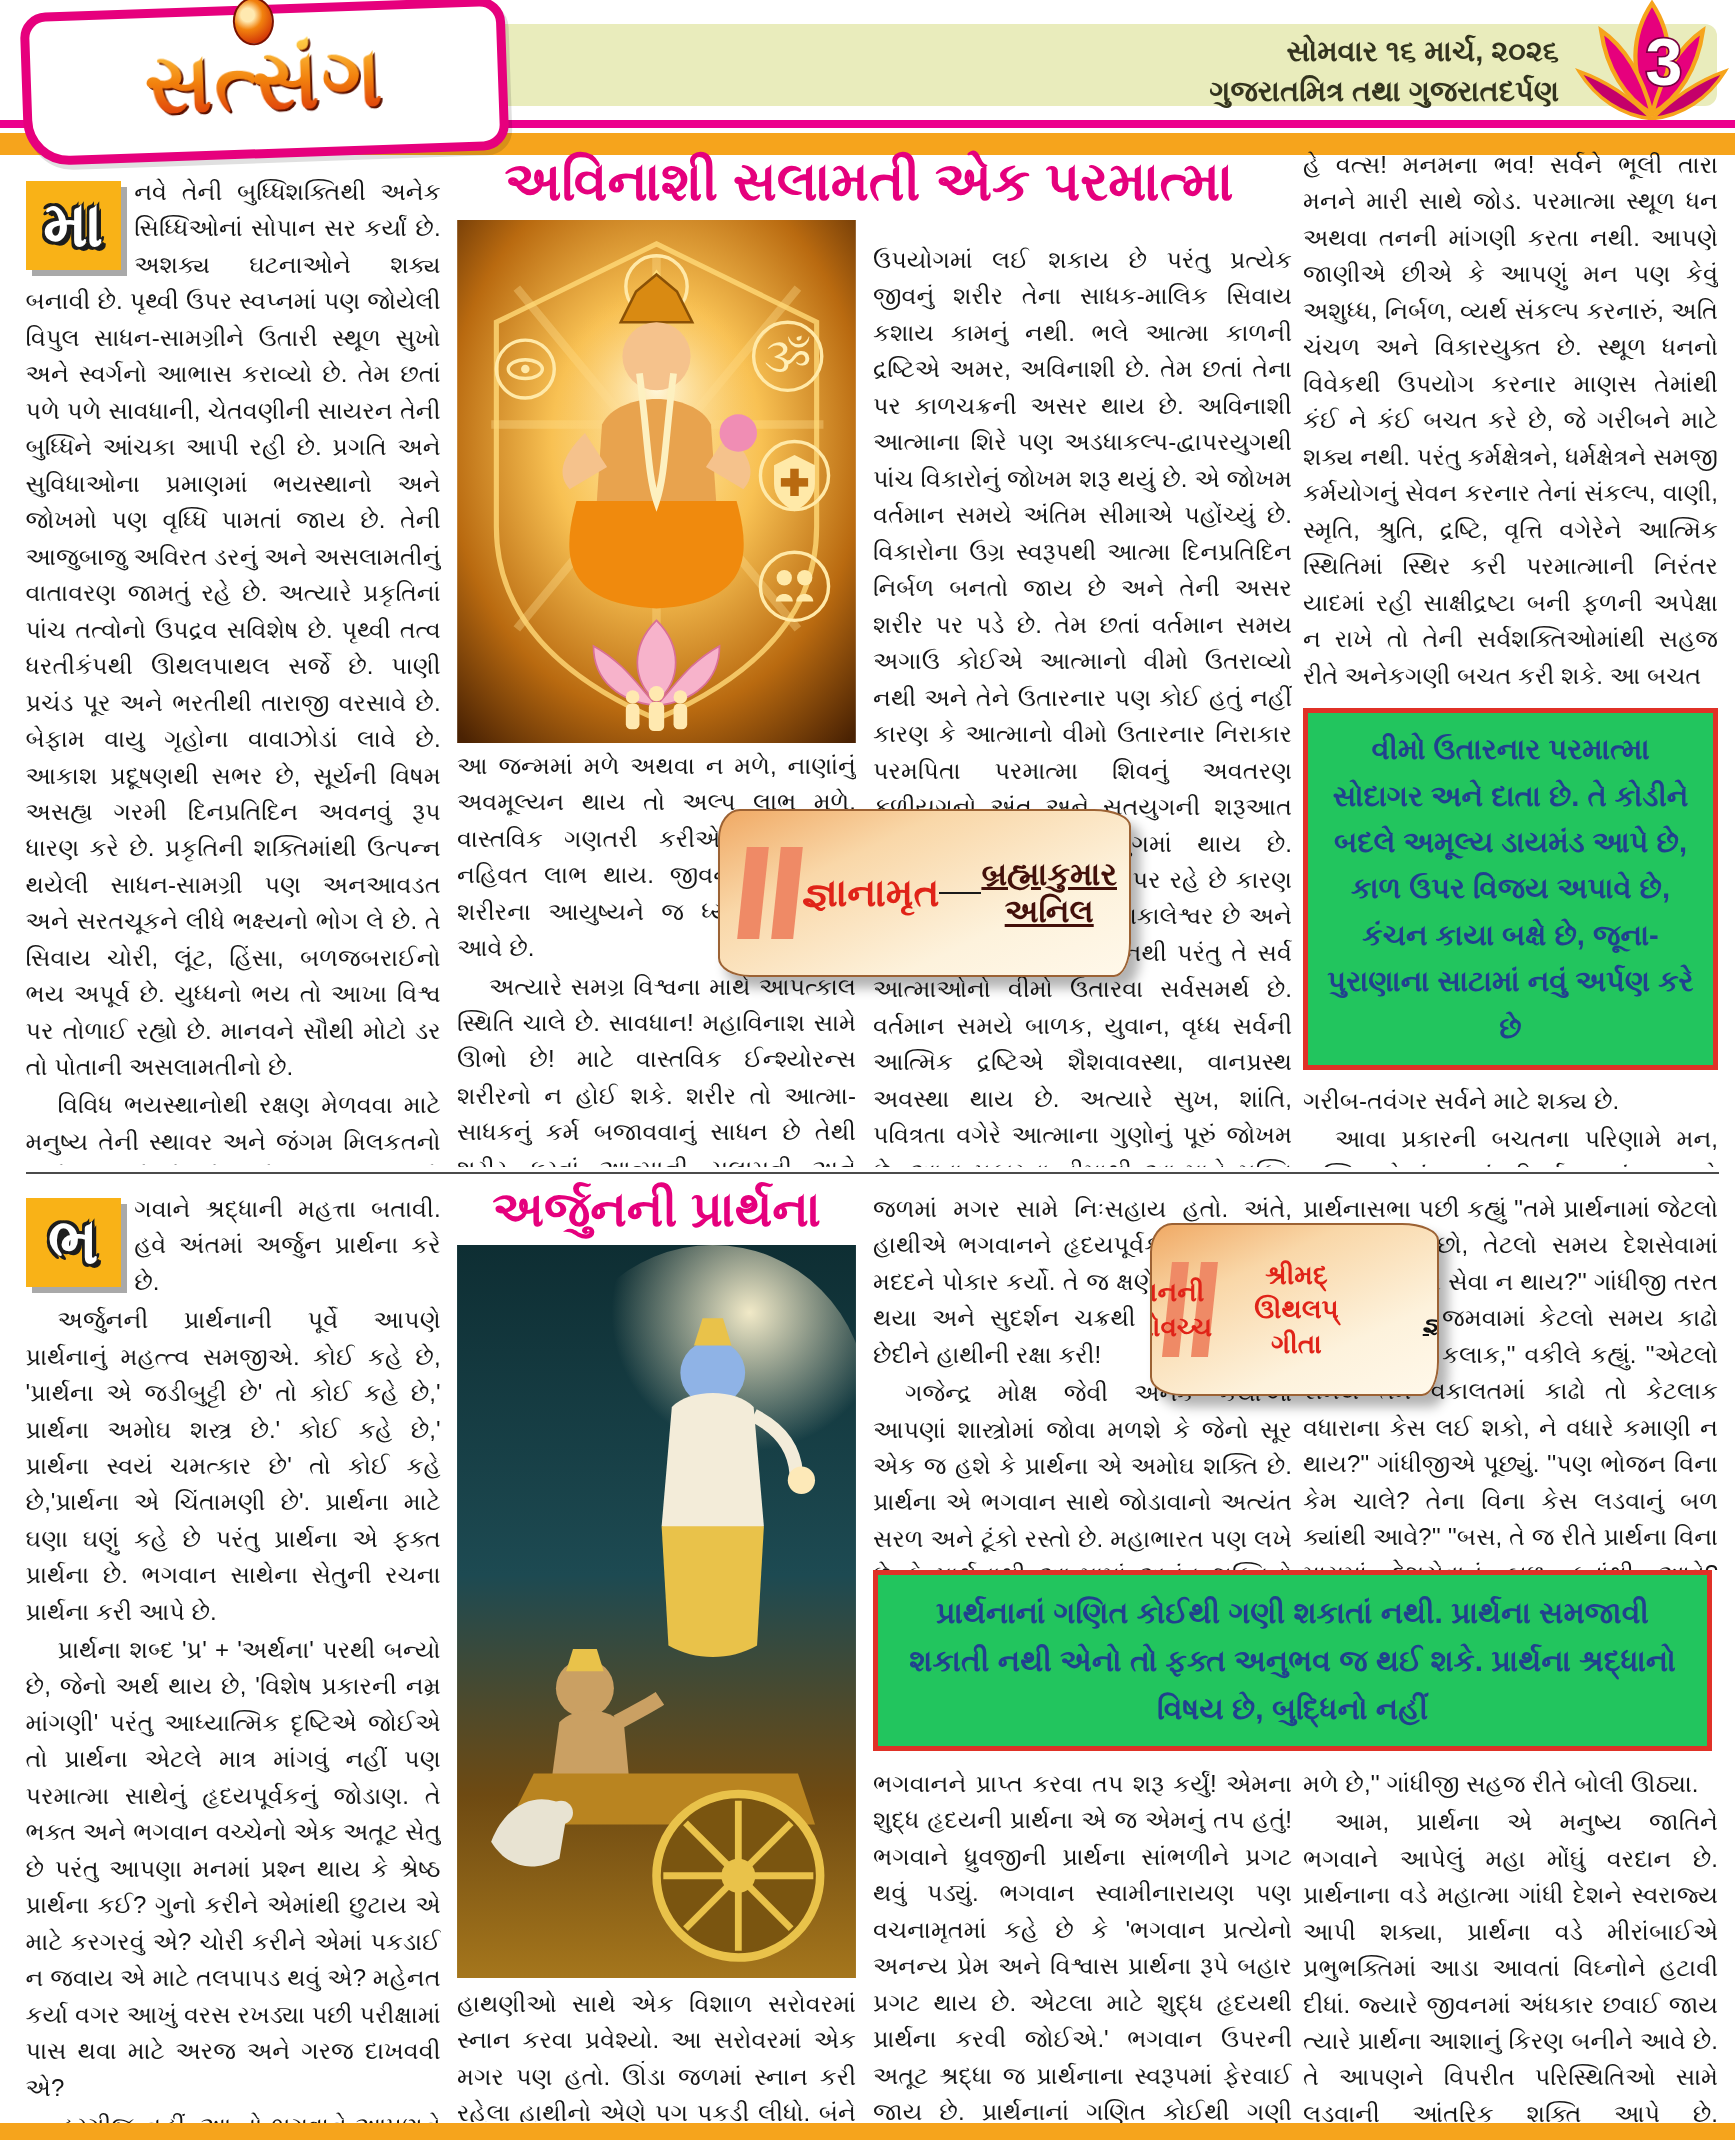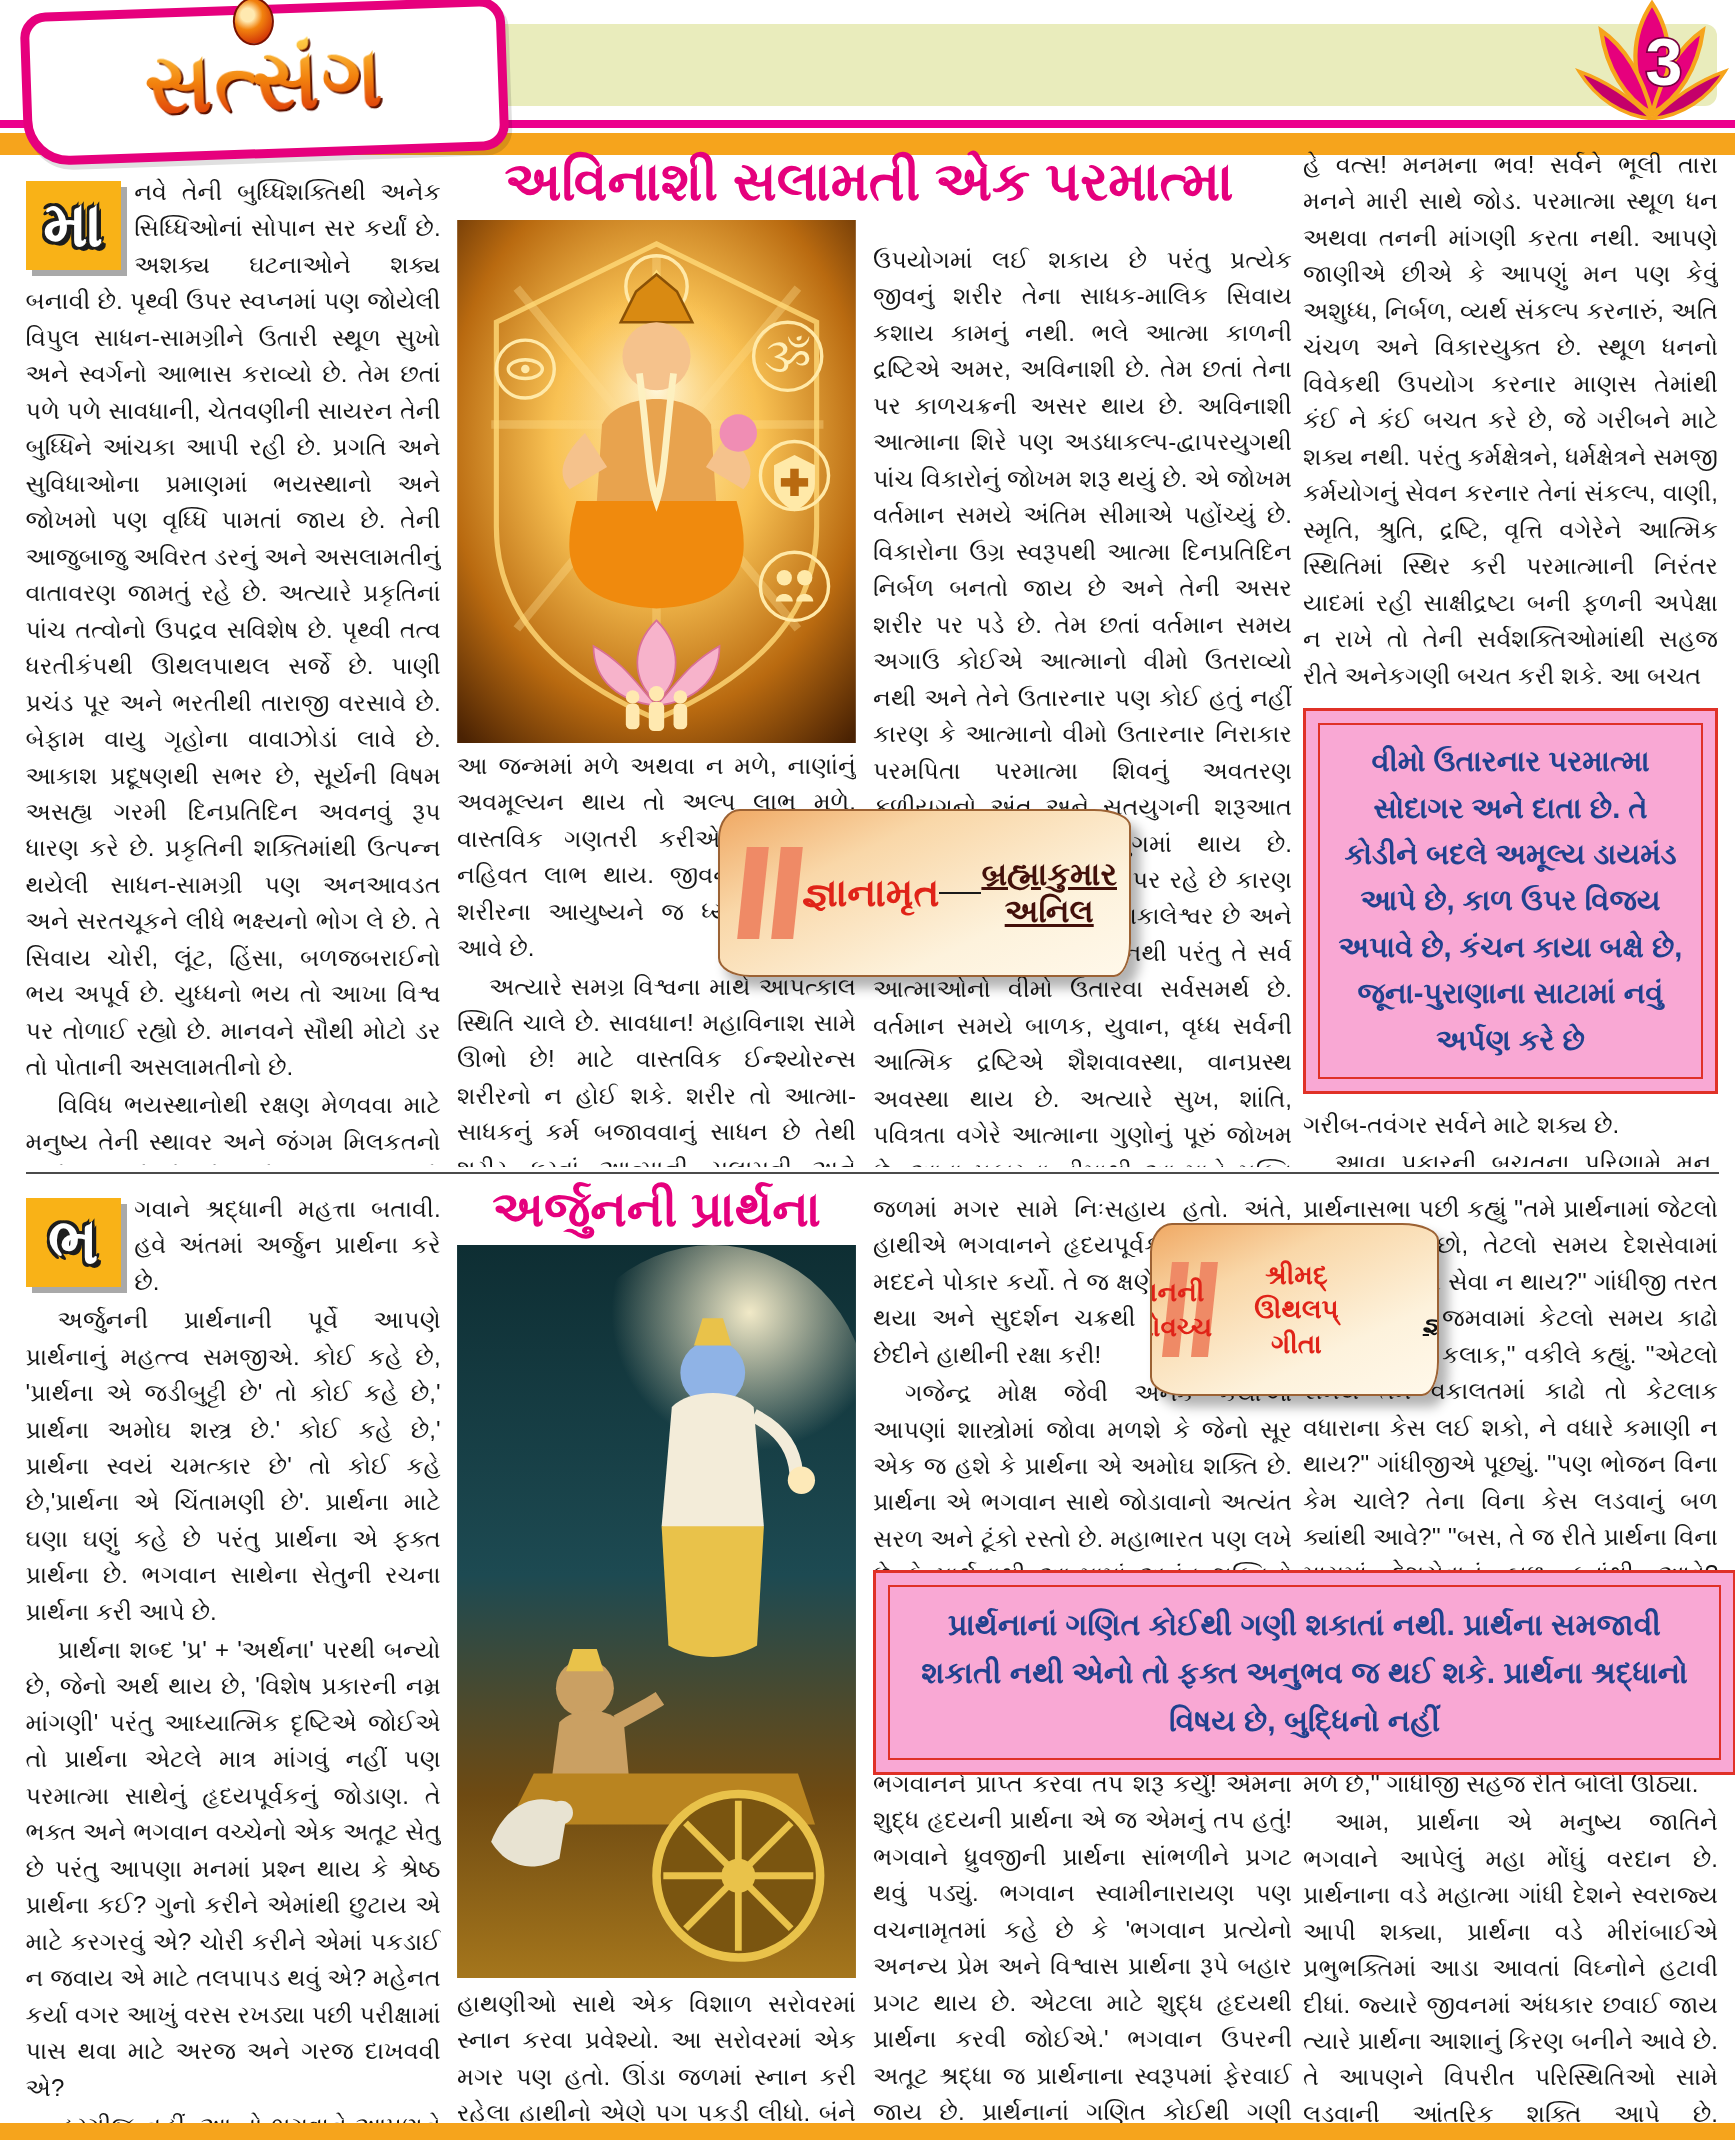--- a/index.html
+++ b/index.html
@@ -40,33 +40,37 @@
         border:2.6px solid #9c6234;box-shadow:8.5px 10.2px 12px rgba(0,0,0,.3);
         border-radius:22px 37px 17px 32px / 29px 17px 34px 19px;z-index:8;overflow:hidden;}
   .scroll-bars{position:absolute;left:22px;top:22%;height:56%;display:flex;gap:12px;}
   .scroll-bars span{display:block;width:22px;height:100%;background:#ef8a66;transform:skewX(-6deg);}
   .scroll-inner{position:absolute;left:82px;right:12px;top:0;height:100%;display:flex;
         flex-direction:row;align-items:center;justify-content:center;}
   .scroll-title{color:#e02318;font-weight:800;text-align:center;}
   .scroll-sep{width:82%;border-top:2.6px solid #1a1a1a;margin:6.8px 0;}
   .scroll-author{font-weight:800;text-align:center;text-decoration:underline;}
   
-  .quote-box{border:3.4px solid #e03127;padding:12px;background:#f9a8d4;}
+  .quote-box{border:3.4px solid #e03127;padding:0;background:#22c55e;}
   .quote-inner{border:2.6px solid #e03127;padding:13.6px 17px;color:#21418e;font-weight:700;
         text-align:center;font-size:29px;line-height:1.6;}
   .quote-abs{position:absolute;z-index:7;}
   .part-gap{height:196px;}
 </style>
 </head>
 <body>
 
 <div class="page">
 
   <div class="masthead-strip"></div>
 
+  <div class="date-block">
+    <div>સોમવાર ૧૬ માર્ચ, ૨૦૨૬</div>
+    <div>ગુજરાતમિત્ર તથા ગુજરાતદર્પણ</div>
+  </div>
 
   <svg class="lotus" viewBox="0 0 188 152">
     <path d="M94 4 C70 40 66 86 94 132 C122 86 118 40 94 4 Z" fill="#e6007d" stroke="#f6a41c" stroke-width="5"></path>
     <path d="M34 36 C40 80 62 116 94 134 C84 96 66 58 34 36 Z" fill="#e6007d" stroke="#f6a41c" stroke-width="5"></path>
     <path d="M154 36 C148 80 126 116 94 134 C104 96 122 58 154 36 Z" fill="#e6007d" stroke="#f6a41c" stroke-width="5"></path>
     <path d="M8 84 C28 116 58 136 94 140 C70 116 42 96 8 84 Z" fill="#c4006a" stroke="#f6a41c" stroke-width="4"></path>
     <path d="M180 84 C160 116 130 136 94 140 C118 116 146 96 180 84 Z" fill="#c4006a" stroke="#f6a41c" stroke-width="4"></path>
     <text x="108" y="100" font-size="78" font-weight="bold" fill="#ffffff" stroke="#7a0040" stroke-width="4" paint-order="stroke" text-anchor="middle">3</text>
   </svg>
 

